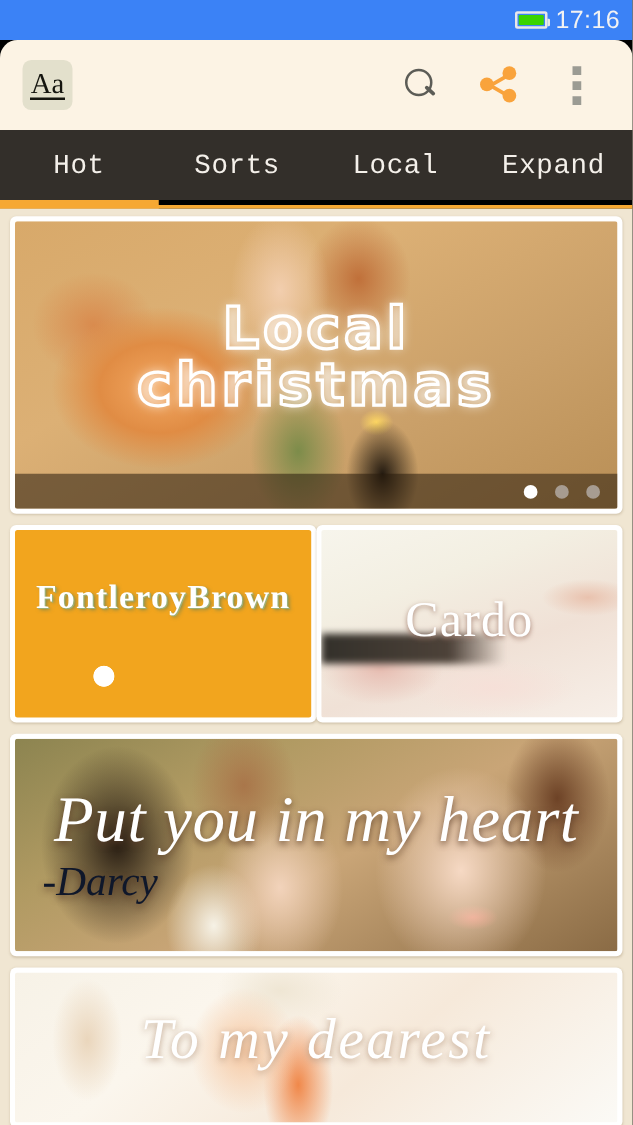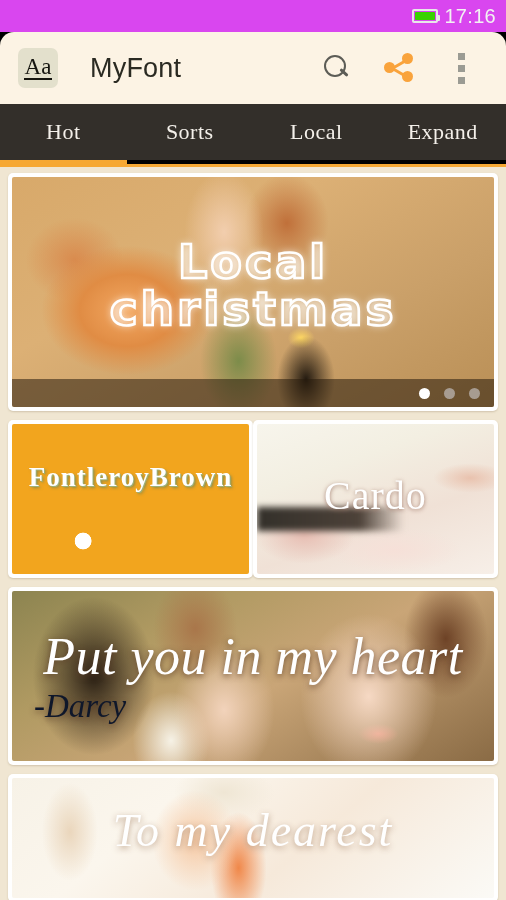--- a/index.html
+++ b/index.html
@@ -7,21 +7,21 @@
   body {
     background:#000;
     font-family:"Liberation Sans", sans-serif;
     overflow:hidden;
     position:relative;
   }
 
   
   .status-bar{
     position:absolute; top:0; left:0; width:506px; height:32px;
-    background:#d946ef; display:flex; align-items:center;
+    background:#3b82f6; display:flex; align-items:center;
     justify-content:flex-end; padding-right:10px; gap:6px;
   }
   .battery{
     width:26px; height:14px; border:2px solid #e8e8e8; border-radius:2px;
     position:relative; display:flex; align-items:center; padding:1px;
   }
   .battery::after{
     content:""; position:absolute; right:-4px; top:4px;
     width:2px; height:6px; background:#e8e8e8; border-radius:0 1px 1px 0;
   }
@@ -74,21 +74,21 @@
   .icon-overflow{ display:flex; flex-direction:column; gap:5px; }
   .icon-overflow span{ width:7px; height:7px; background:#9b9b93; display:block; }
 
   
   .tab-bar{
     position:absolute; top:104px; left:0; width:506px; height:56px;
     background:#332f2a; display:flex;
   }
   .tab{
     flex:1; display:flex; align-items:center; justify-content:center;
-    color:#f4f0ea; font-family:Liberation Serif, serif;
+    color:#f4f0ea; font-family:Liberation Mono, monospace;
     font-size:22px; letter-spacing:.5px; cursor:pointer; position:relative;
   }
   .tab-underline{
     position:absolute; top:160px; left:0; width:127px; height:7px;
     background:#f6a833;
   }
   .tab-hairline{
     position:absolute; top:164px; left:0; width:506px; height:3px;
     background:#f6a833;
   }
@@ -254,21 +254,20 @@
   <div class="battery">
     <div class="battery-fill"></div>
   </div>
   <div class="clock">17:16</div>
 </div>
 
 <div class="app-bar">
   <div class="logo-box">
     <span class="logo-text">Aa</span>
   </div>
-  <div class="app-title">MyFont</div>
 
   <div class="bar-actions">
     <div class="bar-btn">
       <span class="icon-search"></span>
     </div>
     <div class="bar-btn">
       <span class="icon-share">
         <i class="sh-l1" style="background:#f9a33c"></i>
         <i class="sh-l2" style="background:#f9a33c"></i>
         <i class="sh-d1" style="background:#f9a33c"></i>

